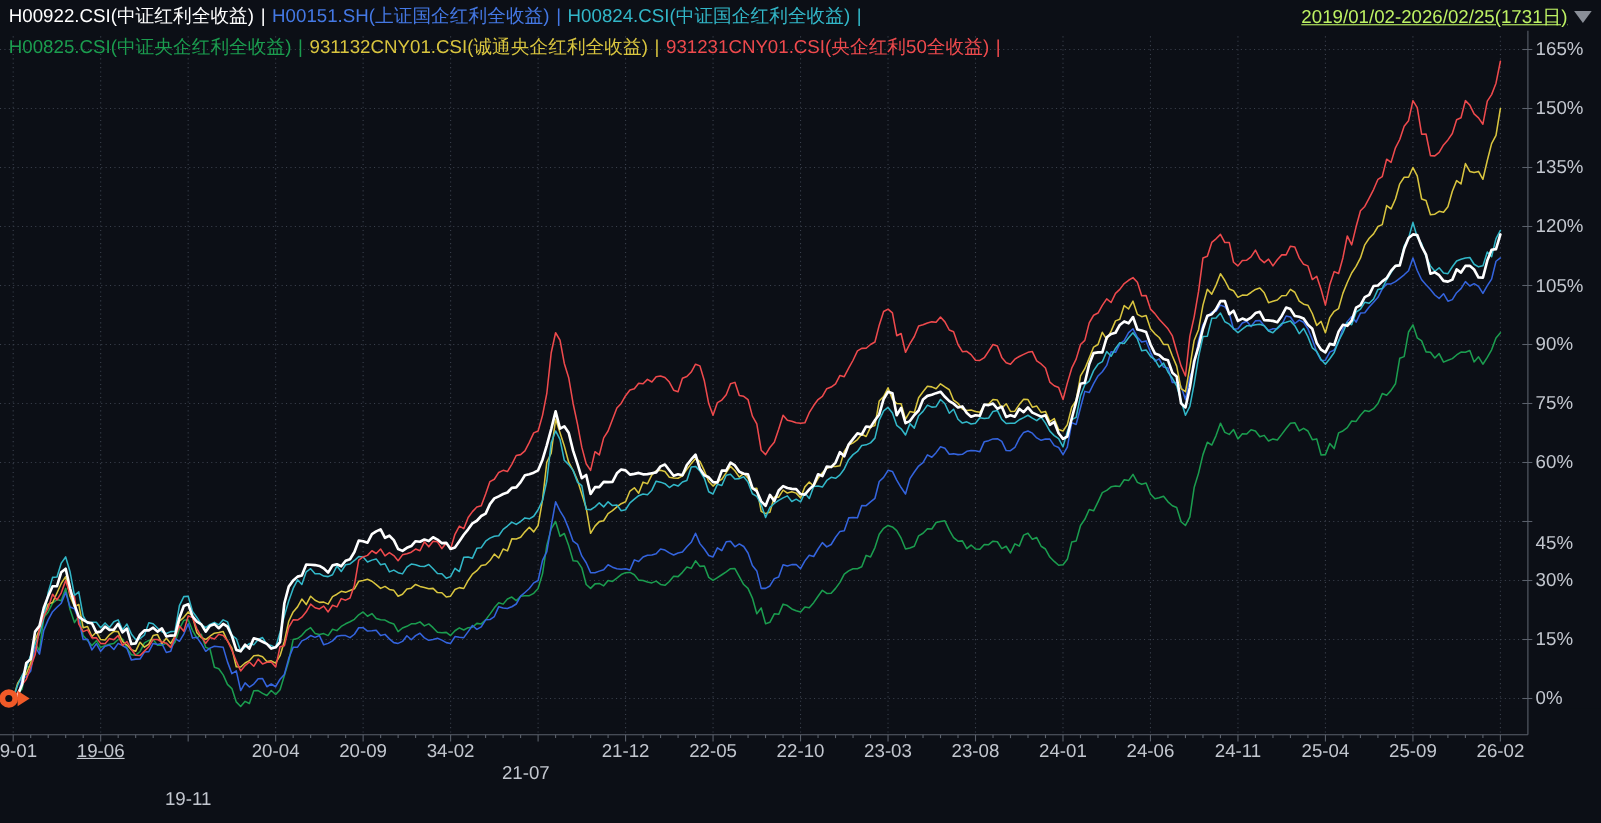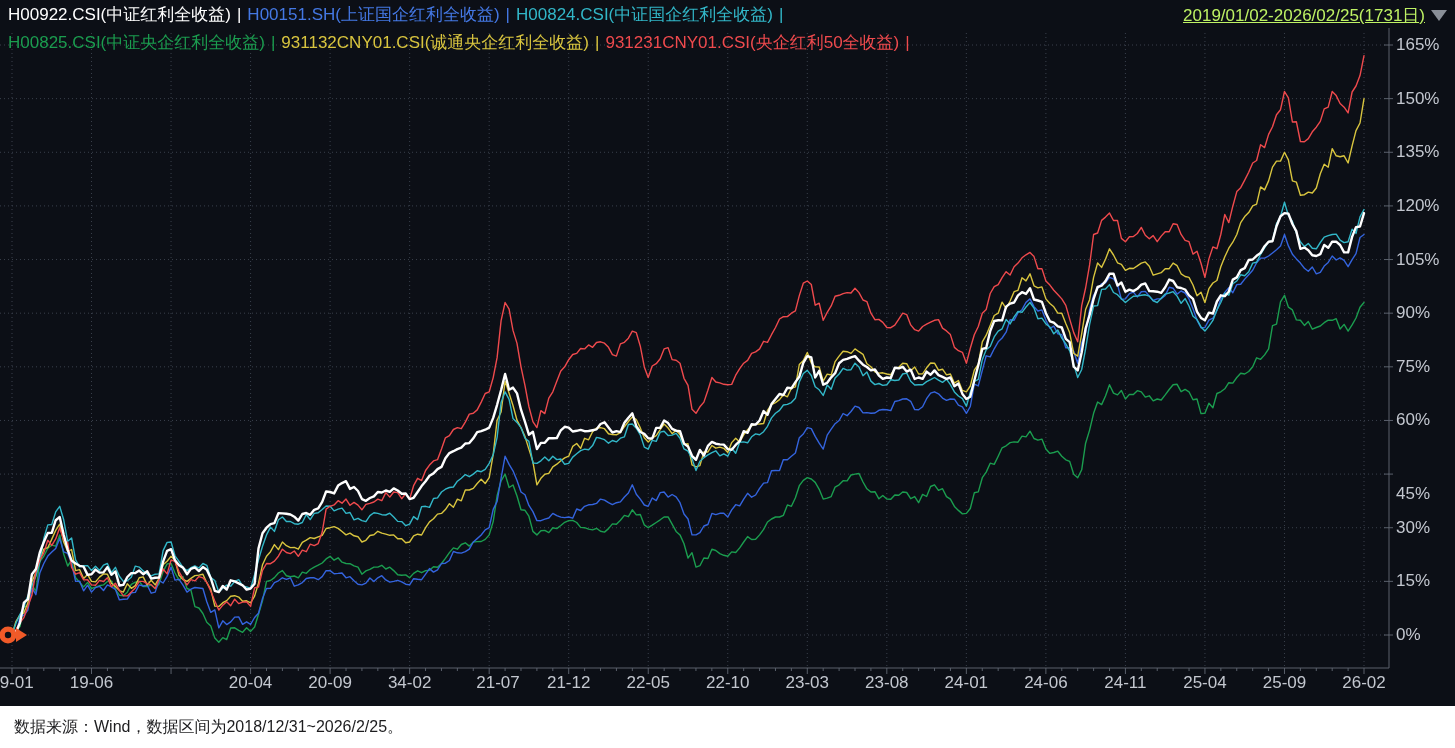--- a/index.html
+++ b/index.html
@@ -187,35 +187,32 @@
       <span class="y-label" style="top: 356.818px;">75%</span>
       <span class="y-label" style="top: 303.182px;">90%</span>
       <span class="y-label" style="top: 249.545px;">105%</span>
       <span class="y-label" style="top: 195.909px;">120%</span>
       <span class="y-label" style="top: 142.273px;">135%</span>
       <span class="y-label" style="top: 88.6364px;">150%</span>
       <span class="y-label" style="top: 35px;">165%</span>
     </div>
   <div id="x-labels">
       <span class="x-label" style="left: 12px;">19-01</span>
-      <span class="x-label" style="left: 91.5294px;">19-06</span>
+      <span class="x-label" style="left: 91.5294px; text-decoration: underline;">19-06</span>
       <span class="x-label" style="left: 171.059px; margin-top: 44px;">19-11</span>
       <span class="x-label" style="left: 250.588px;">20-04</span>
       <span class="x-label" style="left: 330.118px;">20-09</span>
       <span class="x-label" style="left: 409.647px;">34-02</span>
-      <span class="x-label" style="left: 498px;">21-07</span>
+      <span class="x-label" style="left: 478px; margin-top: 20px;">21-07</span>
       <span class="x-label" style="left: 568.706px;">21-12</span>
       <span class="x-label" style="left: 648.235px;">22-05</span>
       <span class="x-label" style="left: 727.765px;">22-10</span>
       <span class="x-label" style="left: 807.294px;">23-03</span>
       <span class="x-label" style="left: 886.824px;">23-08</span>
       <span class="x-label" style="left: 966.353px;">24-01</span>
       <span class="x-label" style="left: 1045.88px;">24-06</span>
       <span class="x-label" style="left: 1125.41px;">24-11</span>
       <span class="x-label" style="left: 1204.94px;">25-04</span>
       <span class="x-label" style="left: 1284.47px;">25-09</span>
       <span class="x-label" style="left: 1364px;">26-02</span>
     </div>
 
-  <div id="footer-bar">
-    <span>数据来源：Wind，数据区间为2018/12/31~2026/2/25。</span>
-  </div>
 </div>
 
 </body></html>

